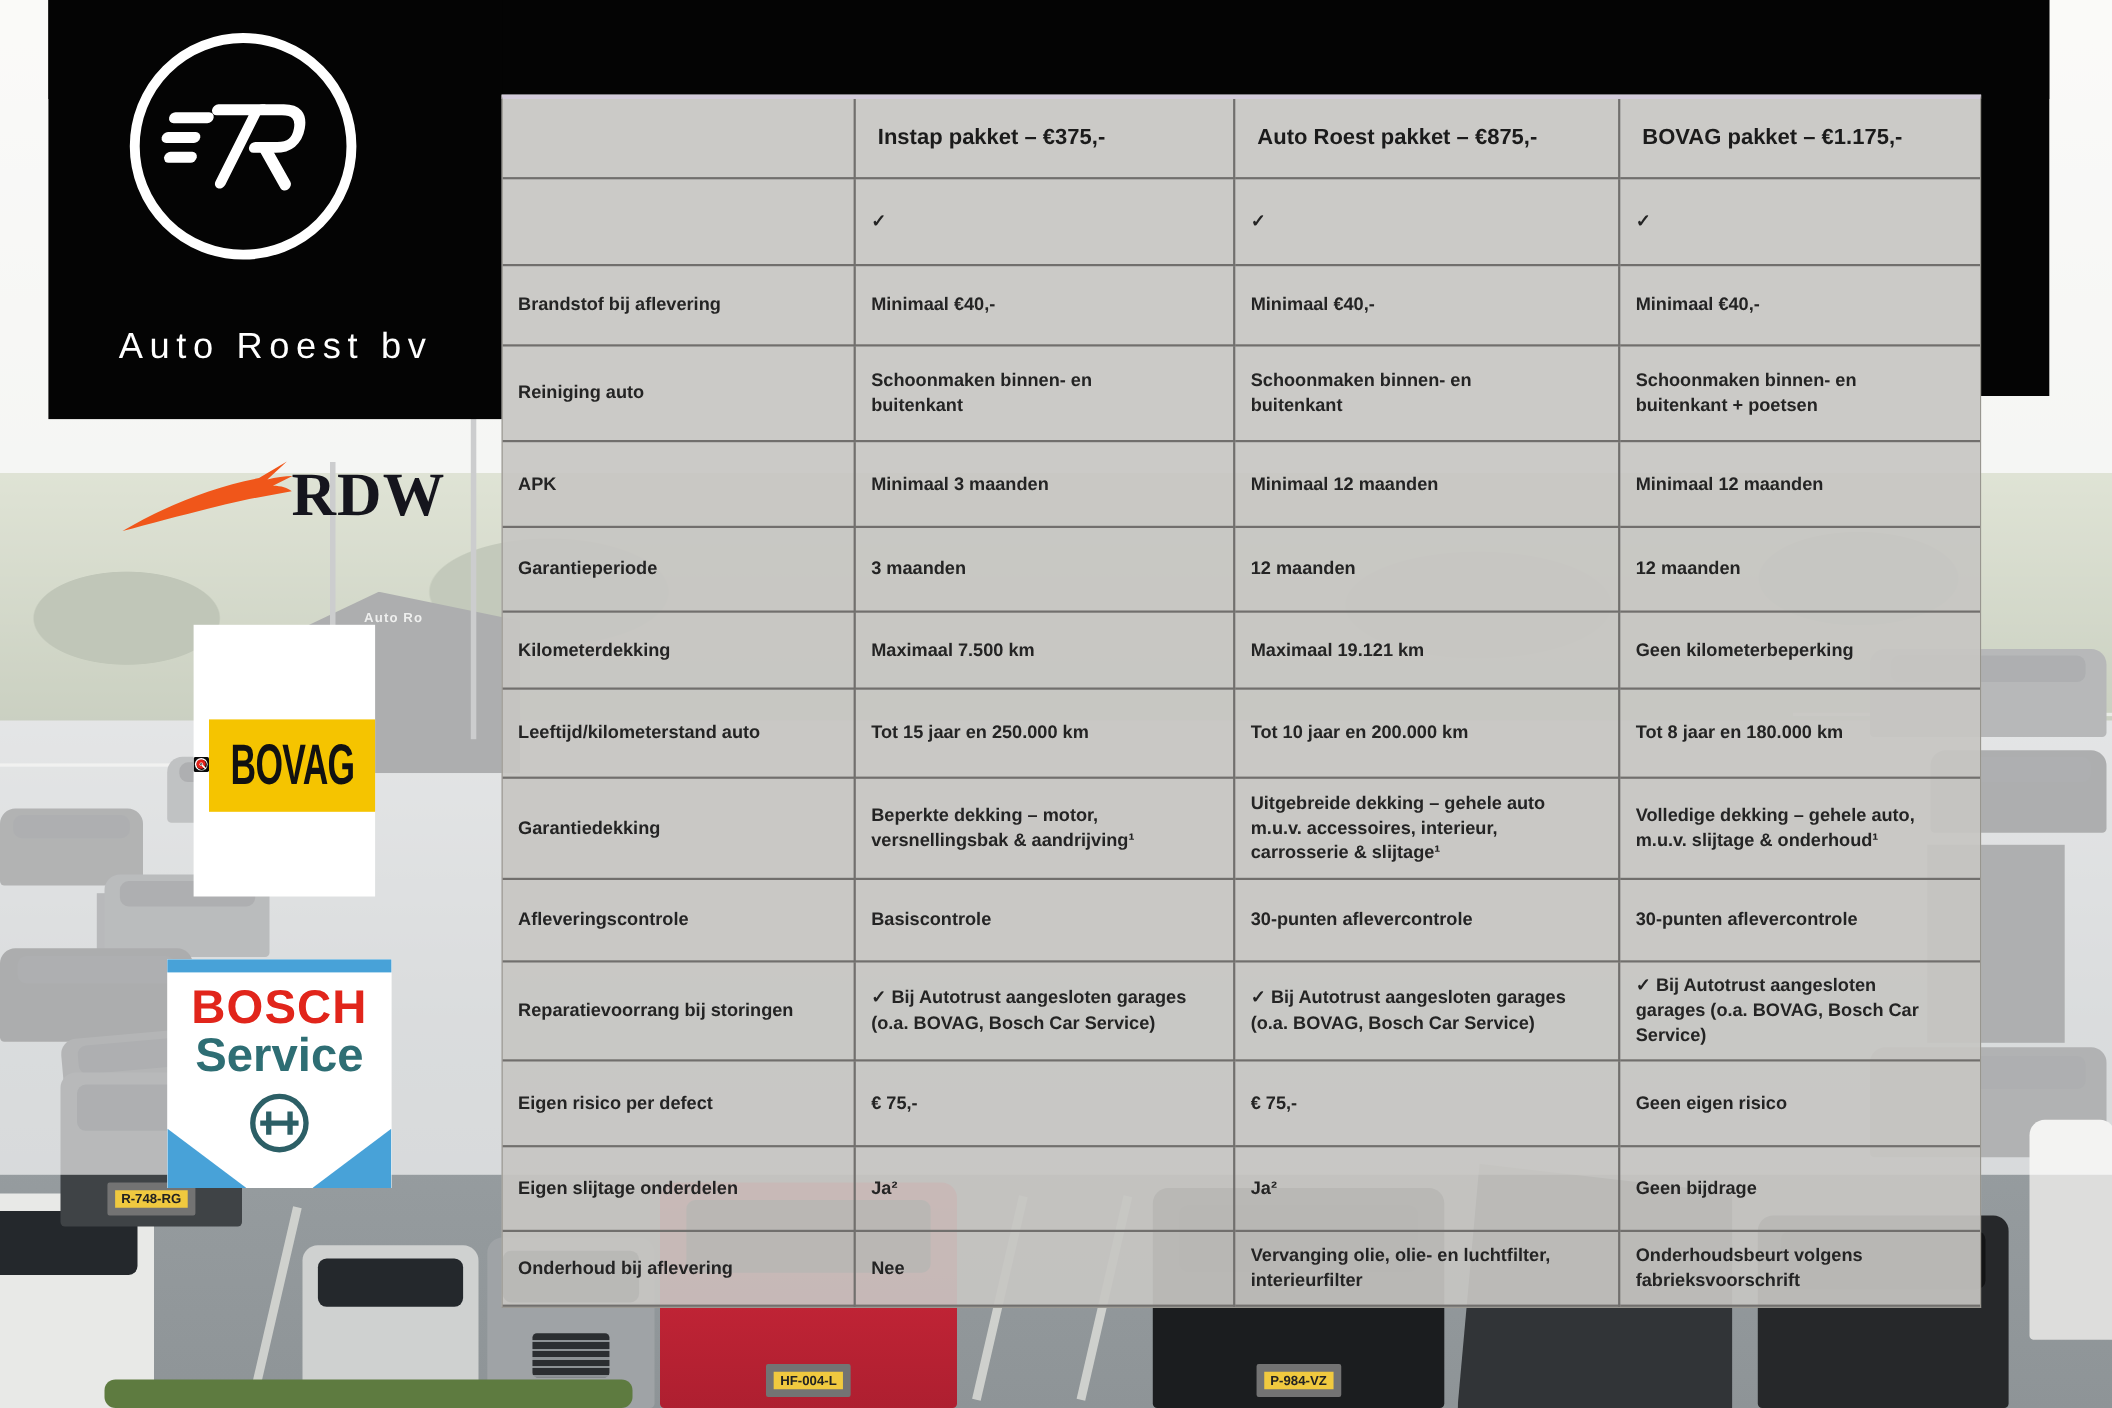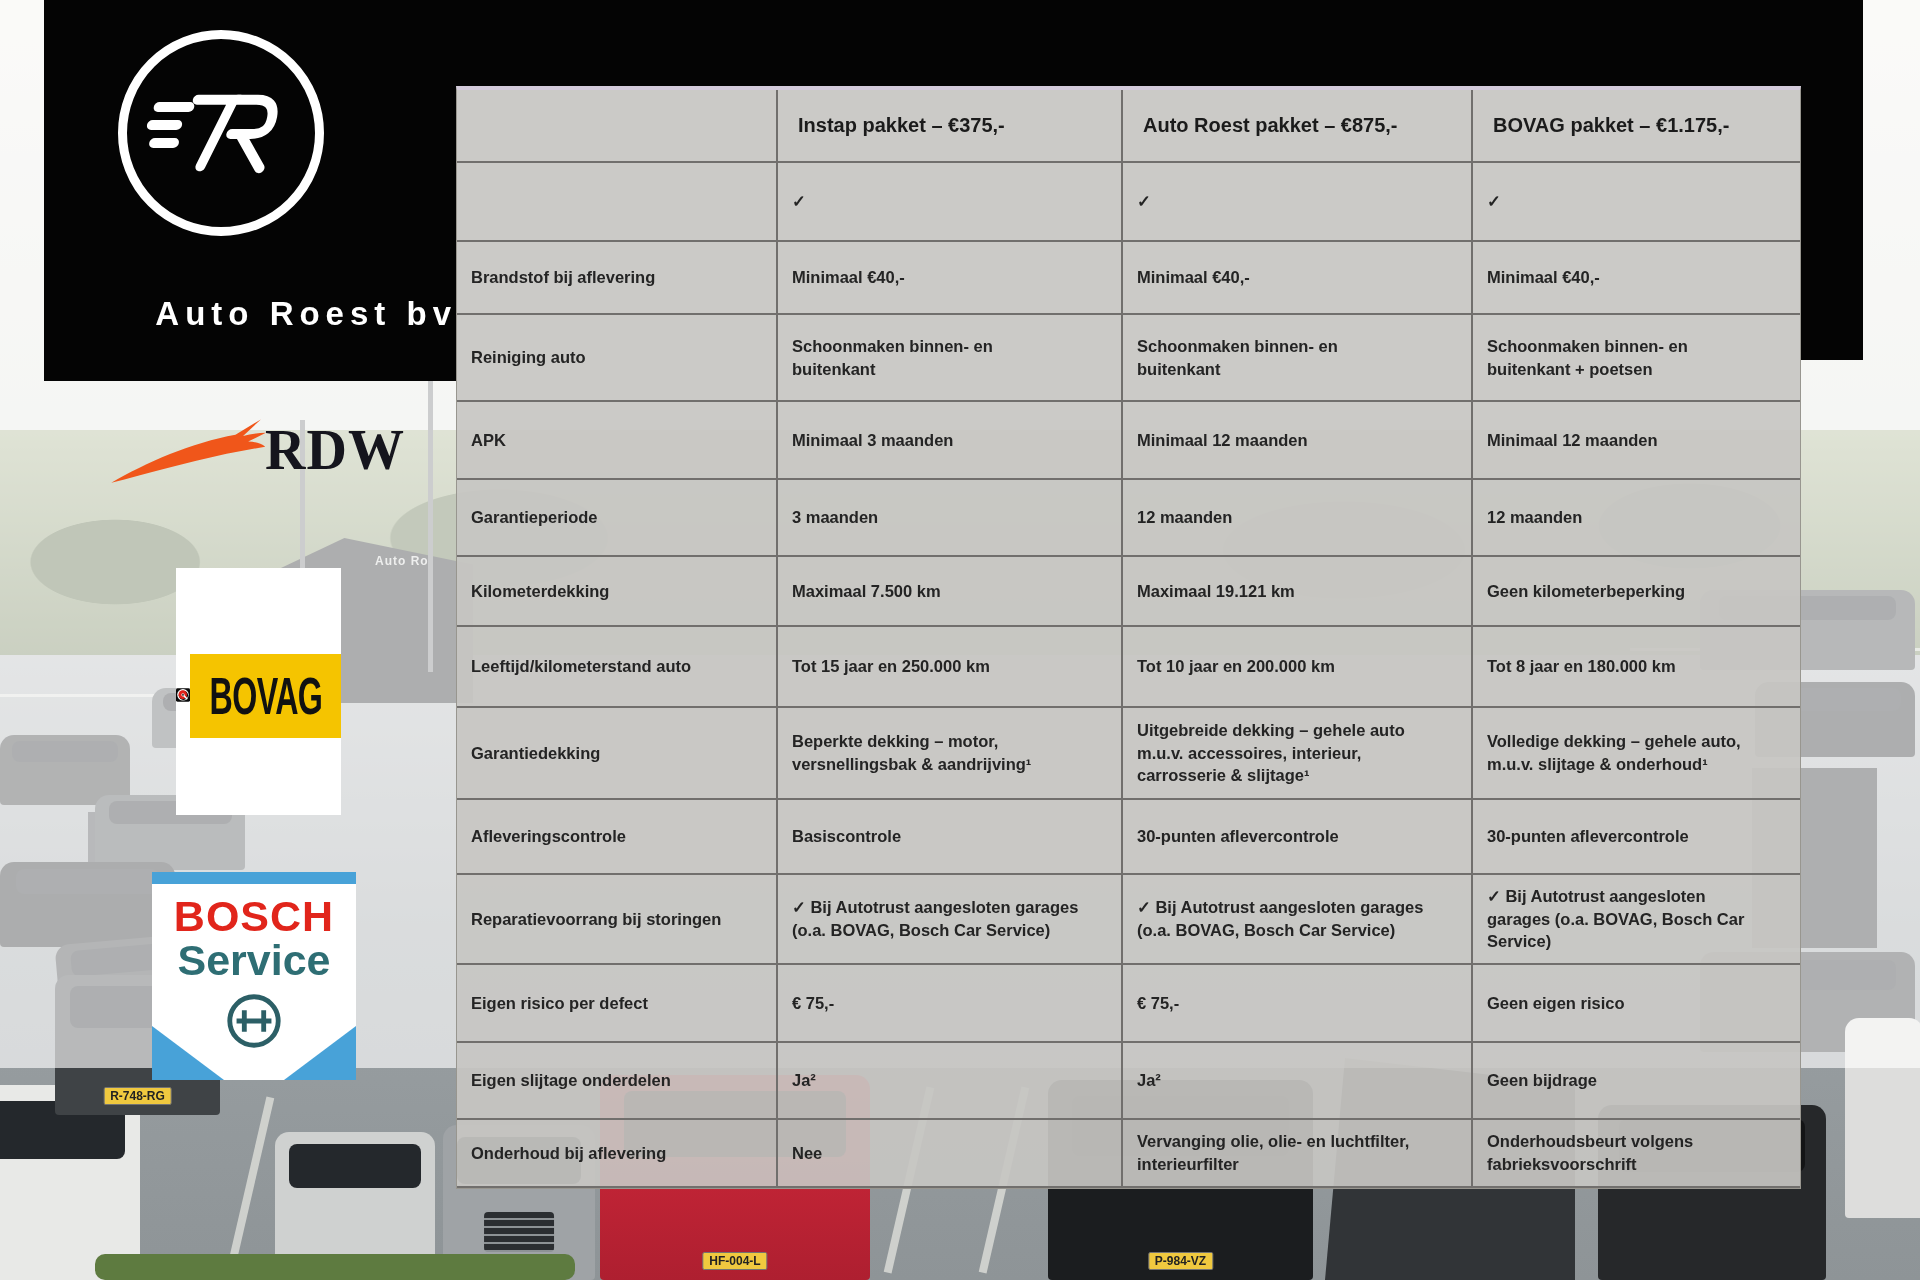--- a/index.html
+++ b/index.html
@@ -19,44 +19,44 @@
          radial-gradient(200px 80px at 70% 50%, #60714a 0 60%, transparent 61%),
          linear-gradient(#a9b48e,#6d7d55);}
   .lot{position:absolute;left:0;top:655px;width:100%;height:625px;
        background:linear-gradient(#b5b9bb,#9aa0a3 45%,#8e9497);}
   .fence{position:absolute;left:0;top:694px;width:470px;height:3px;background:#e6e7e2;opacity:.75;}
   .fence2{position:absolute;left:1630px;top:648px;width:290px;height:3px;background:#e6e7e2;opacity:.7;}
   .building{background:#222527;}
   .b-left{left:205px;top:538px;width:268px;height:165px;
           clip-path:polygon(0 40%,52% 0,100% 16%,100% 100%,0 100%);}
   .b-right{left:1752px;top:768px;width:125px;height:180px;background:#25282a;}
-  .sign{position:absolute;left:126px;top:16px;color:#d2d3d1;font-size:12px;font-weight:bold;letter-spacing:1px;margin-left:44px;}
+  .sign{position:absolute;left:126px;top:16px;color:#d2d3d1;font-size:12px;font-weight:bold;letter-spacing:1px;}
   .pole{background:#75787a;}
   .car{position:absolute;border-radius:14px 14px 4px 4px;}
   .ws{position:absolute;left:9%;right:9%;top:8%;height:30%;background:#24282c;border-radius:8px;}
   .plate{position:absolute;bottom:10px;left:50%;transform:translateX(-50%);
          background:#f0c93f;color:#222;font-size:12px;font-weight:bold;
-         padding:1px 6px;border-radius:2px;border:1px solid #737373;white-space:nowrap;}
+         padding:1px 6px;border-radius:2px;border:7px solid #737373;white-space:nowrap;}
   .grille{position:absolute;left:50%;transform:translateX(-50%);bottom:18%;width:46%;height:26%;
           background:repeating-linear-gradient(#2b2e31 0 6px,#8d9295 6px 8px);border-radius:4px;}
   .grass{position:absolute;left:95px;top:1254px;width:480px;height:26px;background:#5e7b40;border-radius:10px;}
   .pline{position:absolute;width:8px;height:190px;background:#d9dad6;opacity:.85;transform:rotate(13deg);}
 
   
   .washout{position:absolute;left:0;top:0;width:100%;height:1068px;
            background:rgba(255,255,255,0.63);z-index:1;}
 
   
   .band-top{left:44px;top:0;width:1819px;height:90px;background:#040404;z-index:2;}
   .right-sliver{left:1800px;top:0;width:63px;height:360px;background:#040404;z-index:2;}
   .brand-panel{left:44px;top:0;width:413px;height:381px;background:#040404;z-index:3;}
   .ring{position:absolute;left:74px;top:30px;width:188px;height:188px;border:9px solid #fff;border-radius:50%;}
   .monogram{position:absolute;left:88px;top:44px;width:180px;height:180px;}
-  .brand-name{position:absolute;left:0;top:295px;width:100%;text-align:right;color:#fff;
-              font-size:33px;font-weight:bold;letter-spacing:6px;white-space:nowrap;}
+  .brand-name{position:absolute;left:0;top:295px;width:100%;text-align:center;color:#fff;
+              font-size:33px;font-weight:normal;letter-spacing:6px;white-space:nowrap;}
 
   
   .pkg-table{position:absolute;left:456px;top:86px;z-index:3;display:grid;
      grid-template-columns:321px 345px 350px 327px;
      grid-template-rows:73px 79px 73px 87px 78px 77px 70px 81px 92px 75px 90px 78px 77px 68px;
      background:rgba(199,197,194,0.92);
      border:1px solid #98968f;border-top:4px solid #d3cbdb;}
   .cell{border-right:2px solid #716f6d;border-bottom:2px solid #716f6d;
         display:flex;align-items:center;padding:6px 6px 6px 14px;
         color:#242424;font-weight:bold;font-size:16.5px;line-height:1.38;

